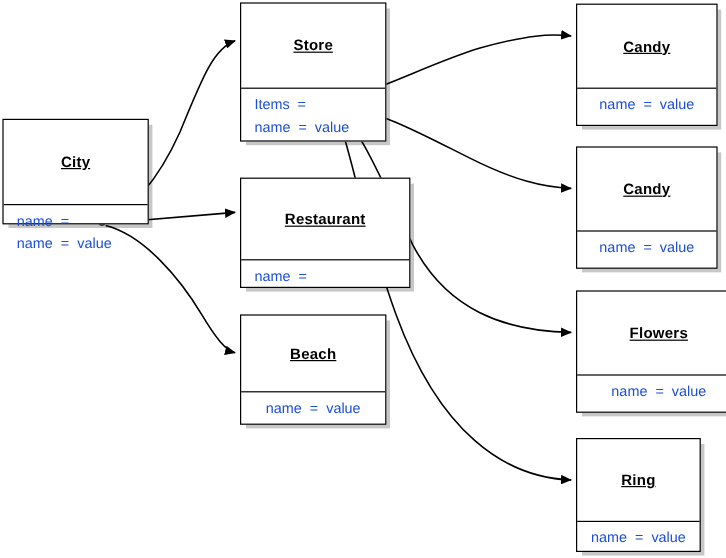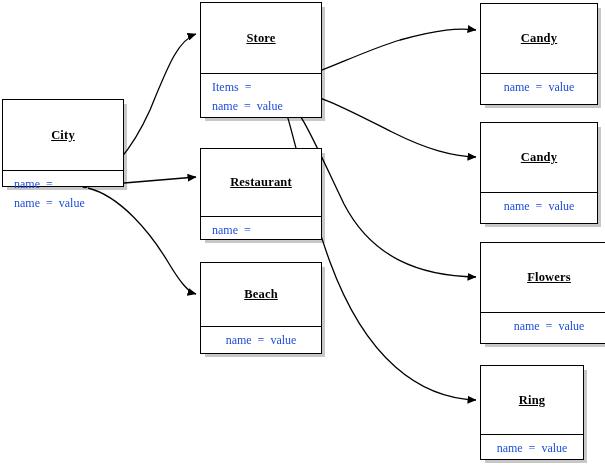--- a/index.html
+++ b/index.html
@@ -27,21 +27,20 @@
   }
   .node {
     position: absolute;
     box-sizing: border-box;
     background: #ffffff;
     border: 1.4px solid #000000;
     box-shadow: 4px 4px 0 -1px rgba(0,0,0,0.22);
     display: flex;
     flex-direction: column;
     z-index: 2;
-    font-family: Liberation Serif, serif;
   }
   .node-header {
     flex: 1 1 auto;
     display: flex;
     align-items: center;
     justify-content: center;
     min-height: 0;
   }
   .node-title {
     font-size: 12.5px;
@@ -109,21 +108,21 @@
       </div>
       <div class="node" style="left: 200px; top: 2px; width: 122px; height: 116px;">
         <div class="node-header" style="height: 70px; flex: 0 0 70px;">
           <span class="node-title">Store</span>
         </div>
         <div class="node-body">
           <div class="attr left">Items  =</div>
           <div class="attr left">name  =  value</div>
         </div>
       </div>
-      <div class="node" style="left: 200px; top: 148px; width: 122px; height: 92px;">
+      <div class="node" style="left: 200px; top: 148px; width: 142px; height: 92px;">
         <div class="node-header" style="height: 67px; flex: 0 0 67px;">
           <span class="node-title">Restaurant</span>
         </div>
         <div class="node-body">
           <div class="attr left">name  =</div>
         </div>
       </div>
       <div class="node" style="left: 200px; top: 262px; width: 122px; height: 92px;">
         <div class="node-header" style="height: 63px; flex: 0 0 63px;">
           <span class="node-title">Beach</span>

